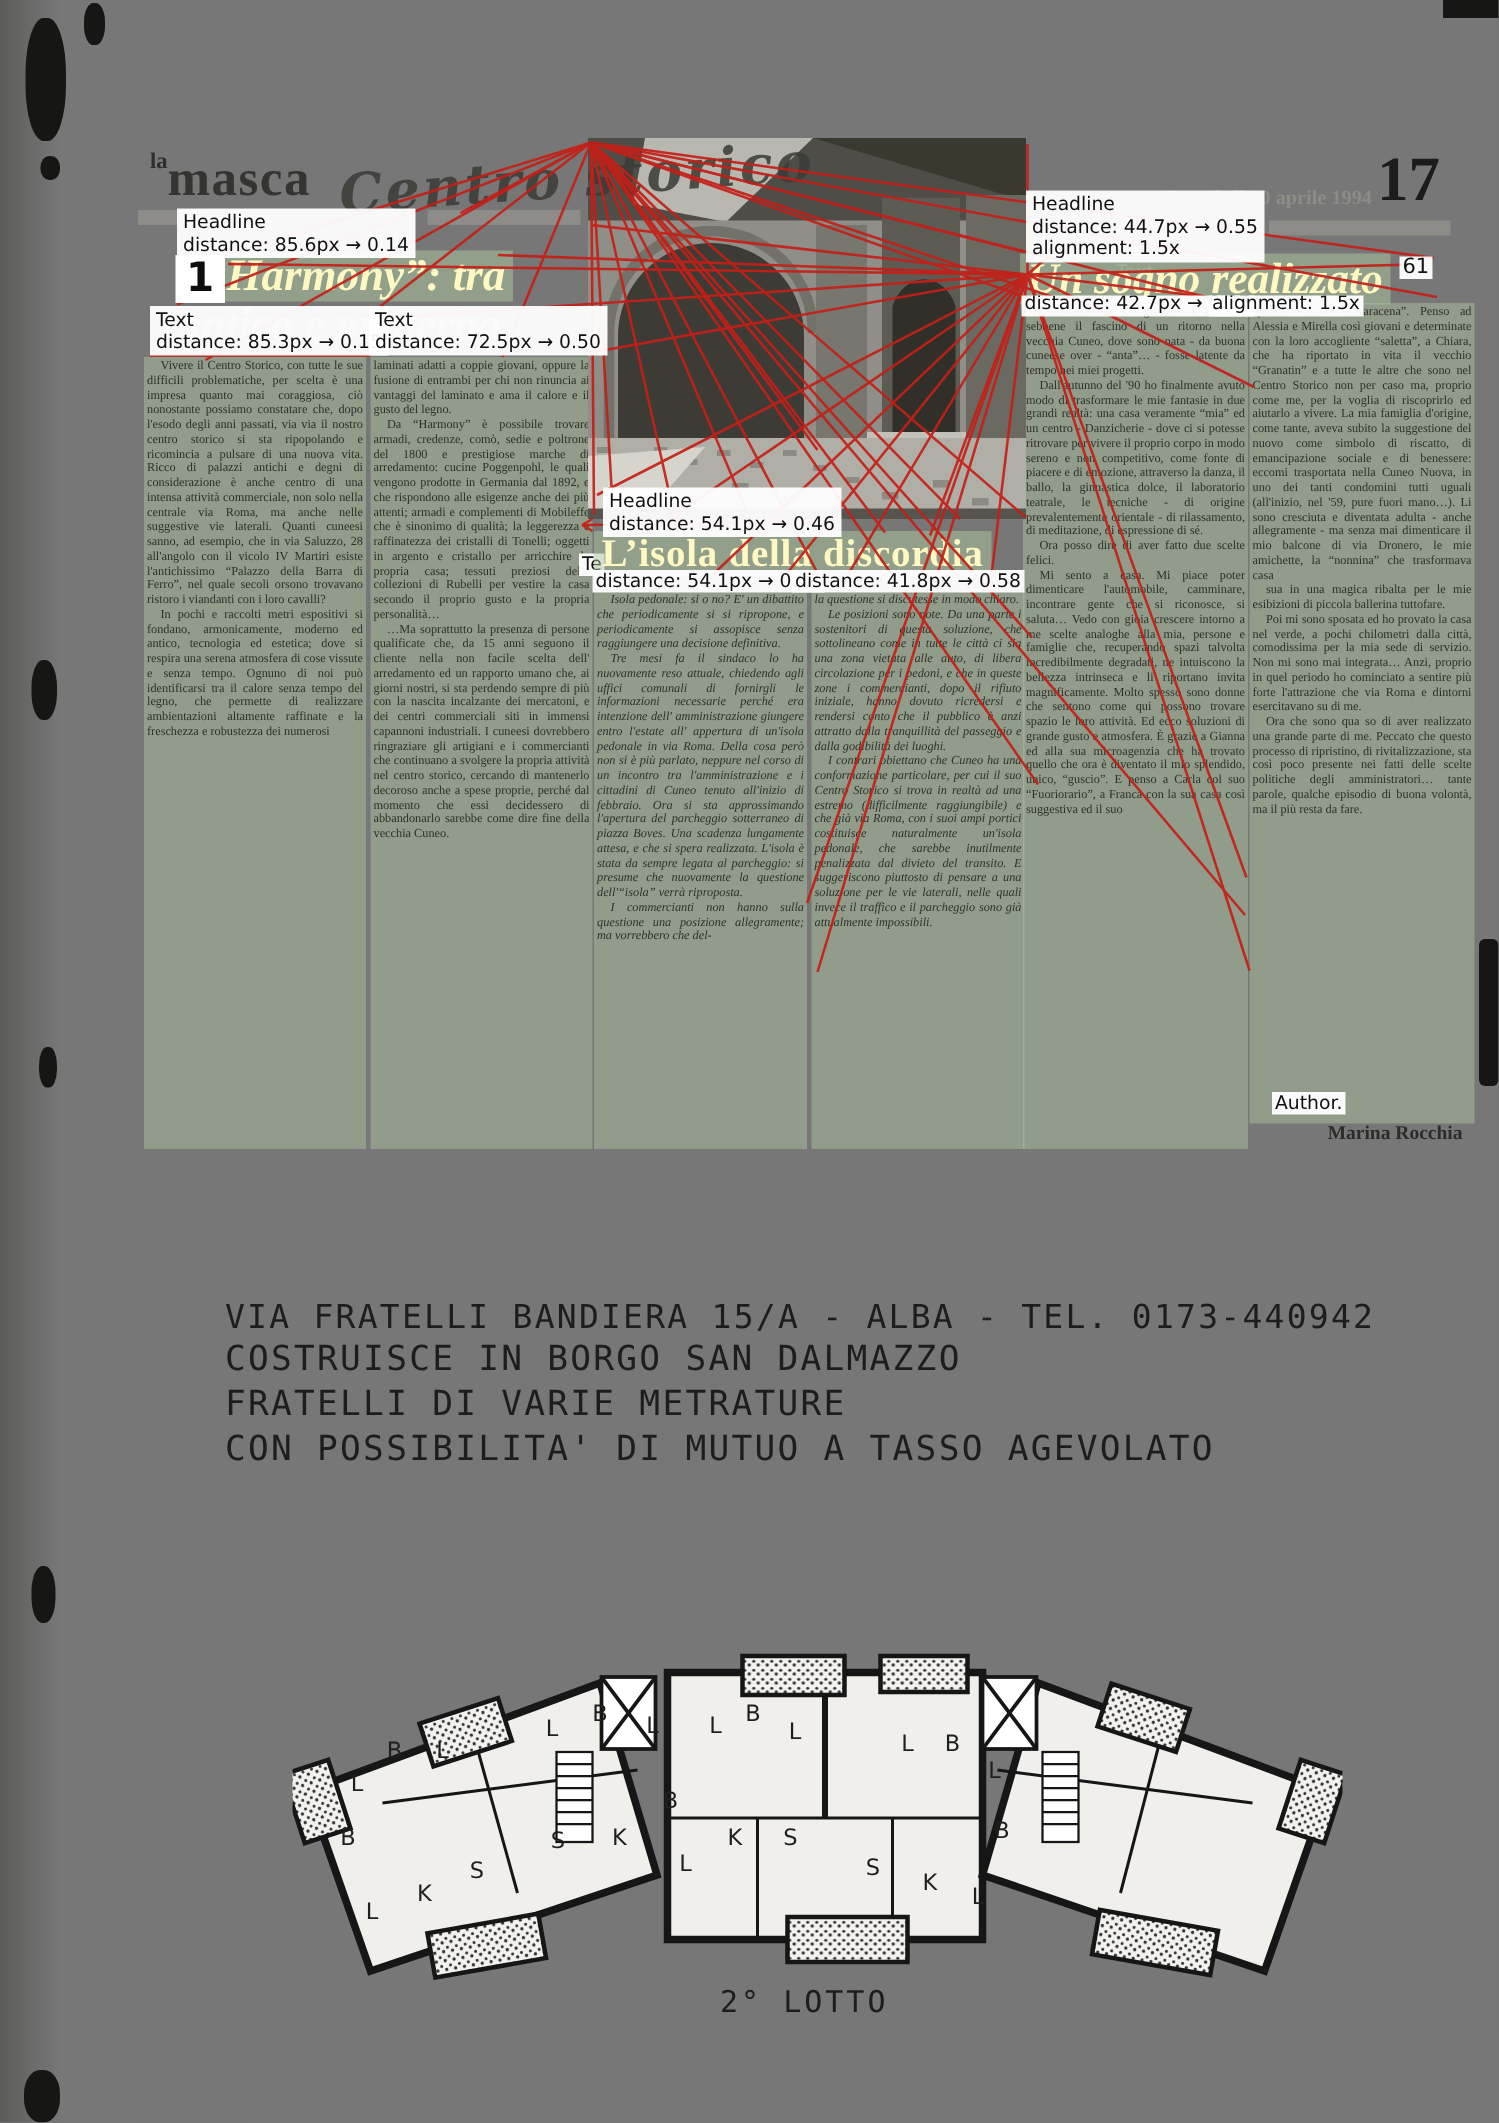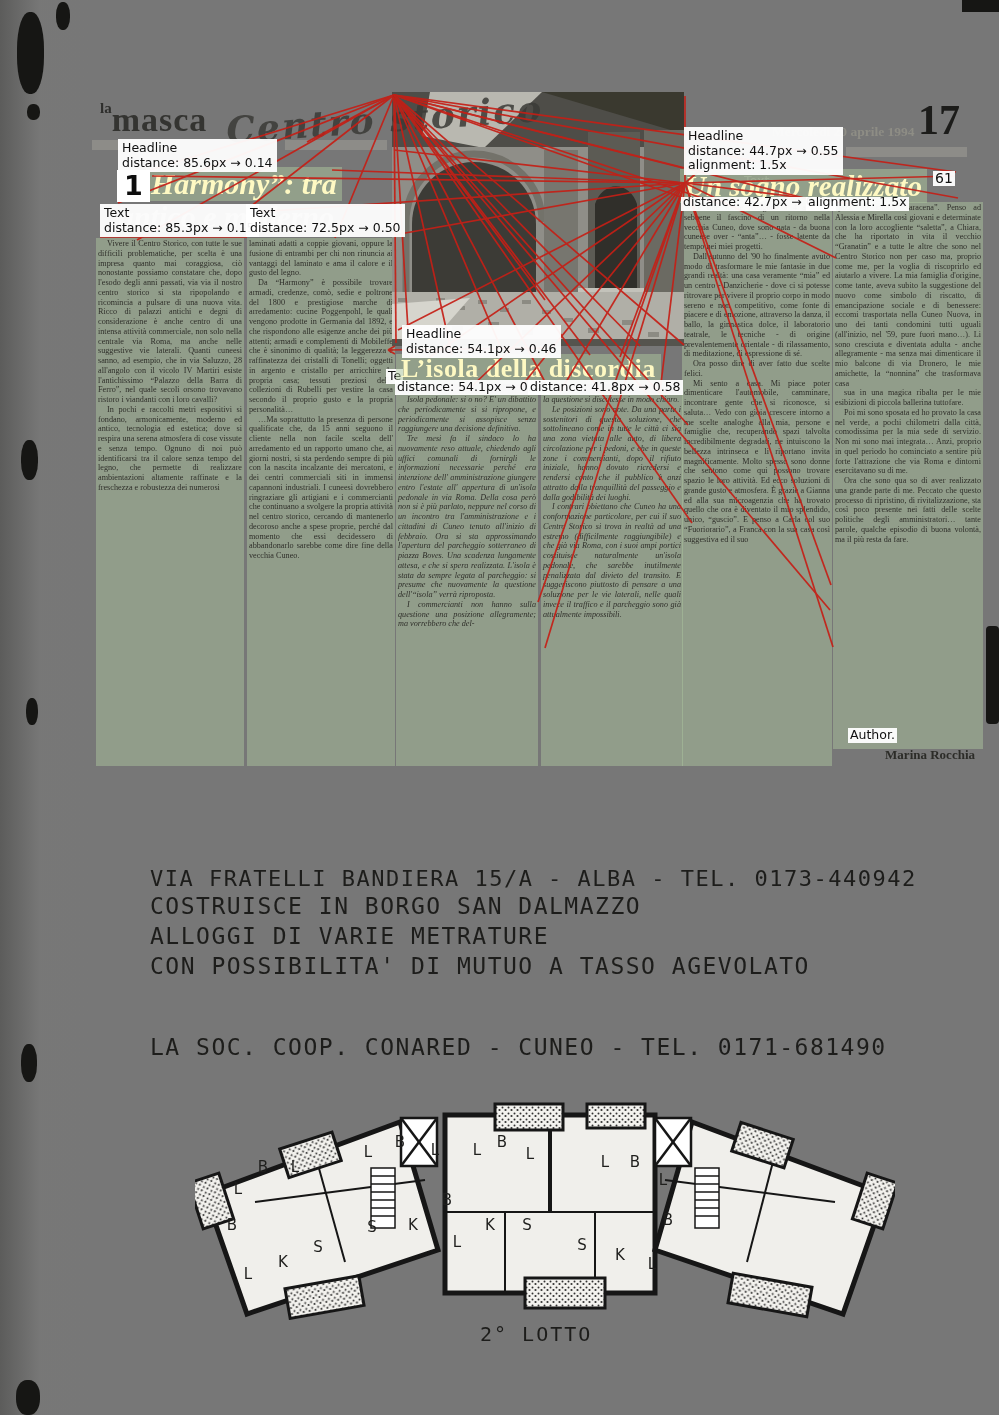--- a/index.html
+++ b/index.html
@@ -235,23 +235,22 @@
     <div>distance: 54.1px → 0.46</div>
   </div>
   <div class="lbl frag" style="left:386px;top:369px;z-index:9;">Te</div>
   <div class="lbl frag" style="left:395px;top:380px;">distance: 54.1px → 0.46</div>
   <div class="lbl frag" style="left:528px;top:380px;">distance: 41.8px → 0.58</div>
   <div class="lbl frag" style="left:848px;top:728px;">Author.</div>
   <div class="badge" style="left:117px;top:170px;">1</div>
 
   <div class="ad ad2" style="top:826px;margin-top:40px;">VIA FRATELLI BANDIERA 15/A - ALBA - TEL. 0173-440942</div>
   <div class="ad ad3" style="top:893px;">COSTRUISCE IN BORGO SAN DALMAZZO</div>
-  <div class="ad ad3" style="top:923px;">ALLOGGI DI VARIE METRATURE</div>
+  <div class="ad ad3" style="top:923px;">FRATELLI DI VARIE METRATURE</div>
   <div class="ad ad3" style="top:953px;">CON POSSIBILITA' DI MUTUO A TASSO AGEVOLATO</div>
-  <div class="ad ad3" style="top:1034px;">LA SOC. COOP. CONARED - CUNEO - TEL. 0171-681490</div>
 
   <div id="plan">
     <svg width="700" height="238" viewBox="0 0 700 238">
       <defs>
         <pattern id="stip" width="6" height="6" patternUnits="userSpaceOnUse">
           <rect width="6" height="6" fill="#f3f2ee"></rect>
           <circle cx="1.5" cy="1.5" r="1" fill="#333"></circle>
             <circle cx="4.5" cy="4" r="1.1" fill="#333"></circle>
         </pattern>
       </defs>

